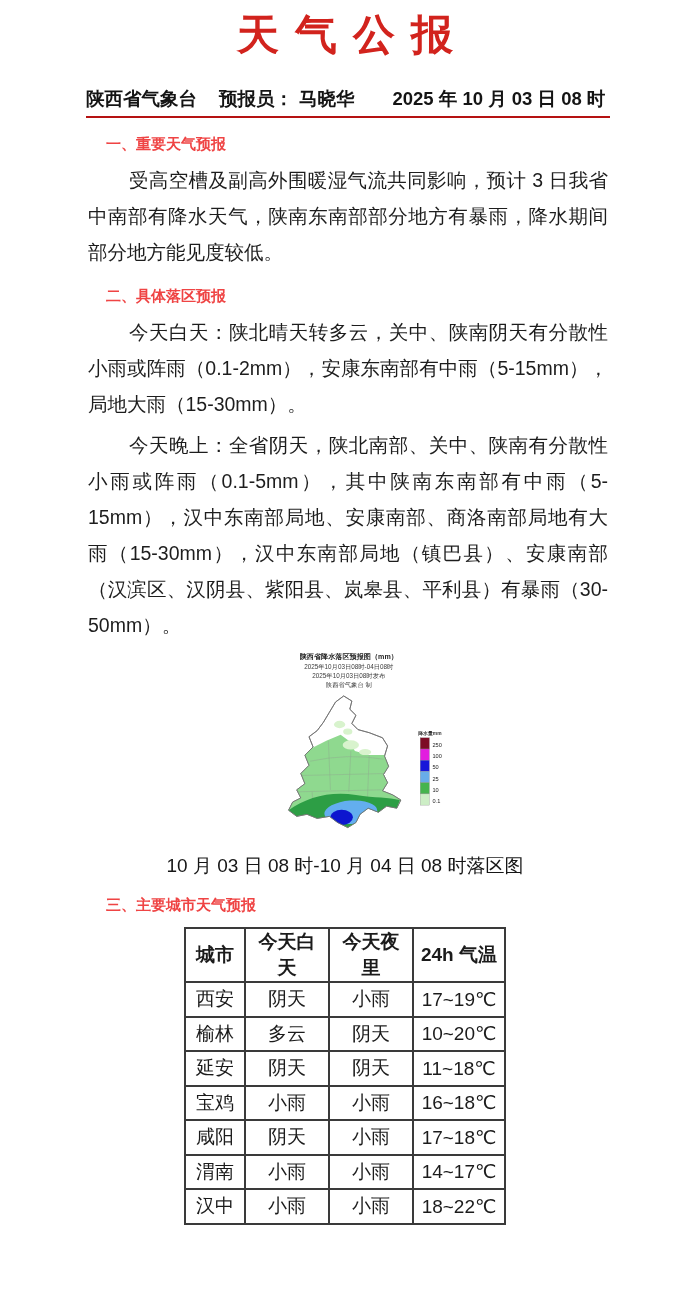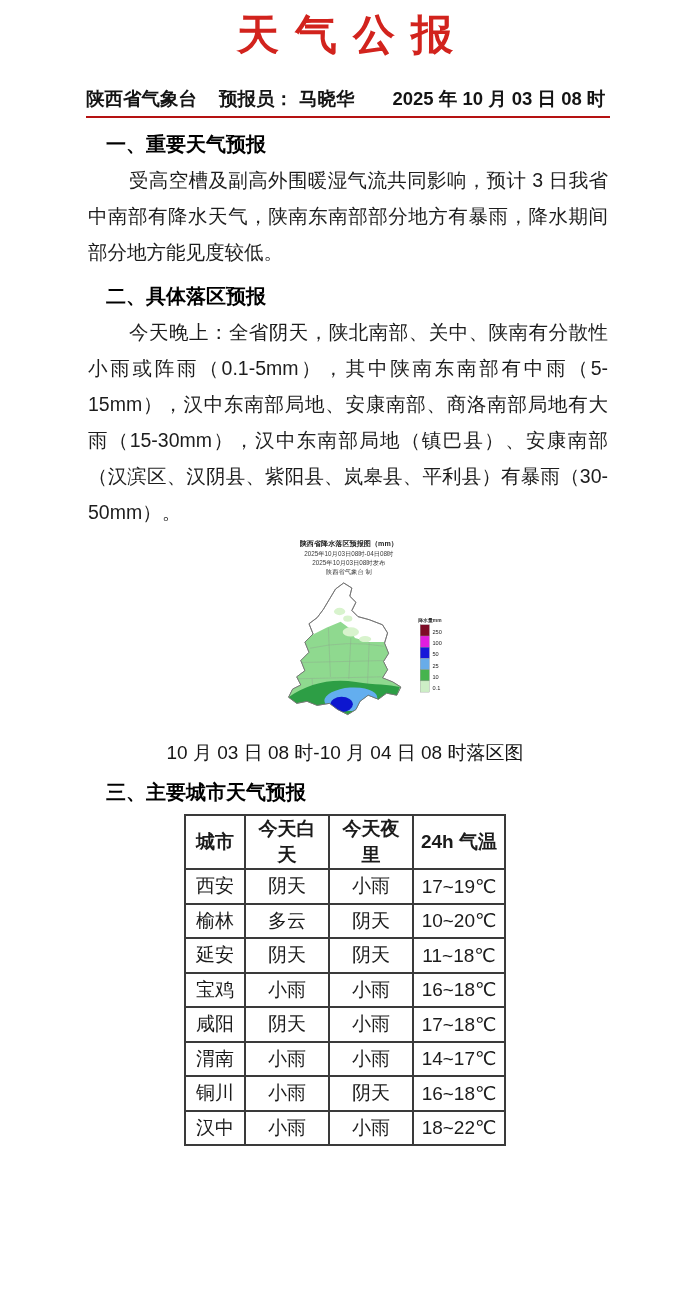--- a/index.html
+++ b/index.html
@@ -21,21 +21,21 @@
     padding-bottom:5px;
     font-size:18.5px;font-weight:bold;color:#141414;
     display:flex;align-items:baseline;white-space:nowrap;
   }
   .header-line .station{margin-right:22px;}
   .header-line .fc-label{margin-right:6px;}
   .header-line .fc-name{margin-right:38px;}
   
   .sec-heading{
     margin:13px 0 0 106px;
-    font-size:20px;font-weight:bold;color:#000000;line-height:26px;
+    font-size:15px;font-weight:bold;color:#ef4444;line-height:26px;
   }
   .para{
     margin:5px 82px 0 88px;
     font-size:19.5px;line-height:36px;color:#1d1d1d;
     text-indent:41px;text-align:justify;
   }
   
   .map-block{
     margin:6px auto 0 auto;width:460px;text-align:center;
     transform:translateX(14px);
@@ -73,20 +73,21 @@
     <span class="station">陕西省气象台</span>
     <span class="fc-label">预报员：</span>
     <span class="fc-name">马晓华</span>
     <span class="issue-time">2025 年 10 月 03 日 08 时</span>
   </div>
 
   <div class="sec-heading">一、重要天气预报</div>
   <p class="para">受高空槽及副高外围暖湿气流共同影响，预计 3 日我省中南部有降水天气，陕南东南部部分地方有暴雨，降水期间部分地方能见度较低。</p>
 
   <div class="sec-heading">二、具体落区预报</div>
+  <p class="para">今天白天：陕北晴天转多云，关中、陕南阴天有分散性小雨或阵雨（0.1-2mm），安康东南部有中雨（5-15mm），局地大雨（15-30mm）。</p>
   <p class="para">今天晚上：全省阴天，陕北南部、关中、陕南有分散性小雨或阵雨（0.1-5mm），其中陕南东南部有中雨（5-15mm），汉中东南部局地、安康南部、商洛南部局地有大雨（15-30mm），汉中东南部局地（镇巴县）、安康南部（汉滨区、汉阴县、紫阳县、岚皋县、平利县）有暴雨（30-50mm）。</p>
 
   <div class="map-block">
     <svg class="map-svg" width="236" height="200" viewBox="0 0 220 196" xmlns="http://www.w3.org/2000/svg">
 
       <text x="100" y="10" font-size="7" font-weight="bold" fill="#222" text-anchor="middle">陕西省降水落区预报图（mm）</text>
       <text x="100" y="19.5" font-size="6.2" fill="#3a3a3a" text-anchor="middle">2025年10月03日08时-04日08时</text>
       <text x="100" y="28.5" font-size="6.2" fill="#3a3a3a" text-anchor="middle">2025年10月03日08时发布</text>
       <text x="100" y="37.5" font-size="6.2" fill="#3a3a3a" text-anchor="middle">陕西省气象台 制</text>
 
@@ -197,26 +198,20 @@
         <td>小雨</td>
         <td>17~18℃</td>
       </tr>
       <tr>
         <td>渭南</td>
         <td>小雨</td>
         <td>小雨</td>
         <td>14~17℃</td>
       </tr>
       <tr>
-        <td>铜川</td>
-        <td>小雨</td>
-        <td>阴天</td>
-        <td>16~18℃</td>
-      </tr>
-      <tr>
         <td>汉中</td>
         <td>小雨</td>
         <td>小雨</td>
         <td>18~22℃</td>
       </tr>
 
     </tbody>
   </table>
 
 </div>

